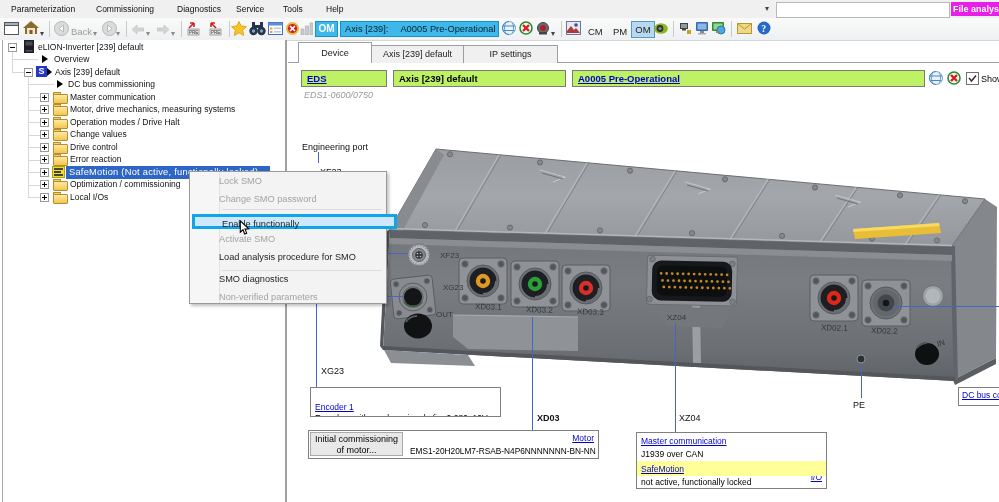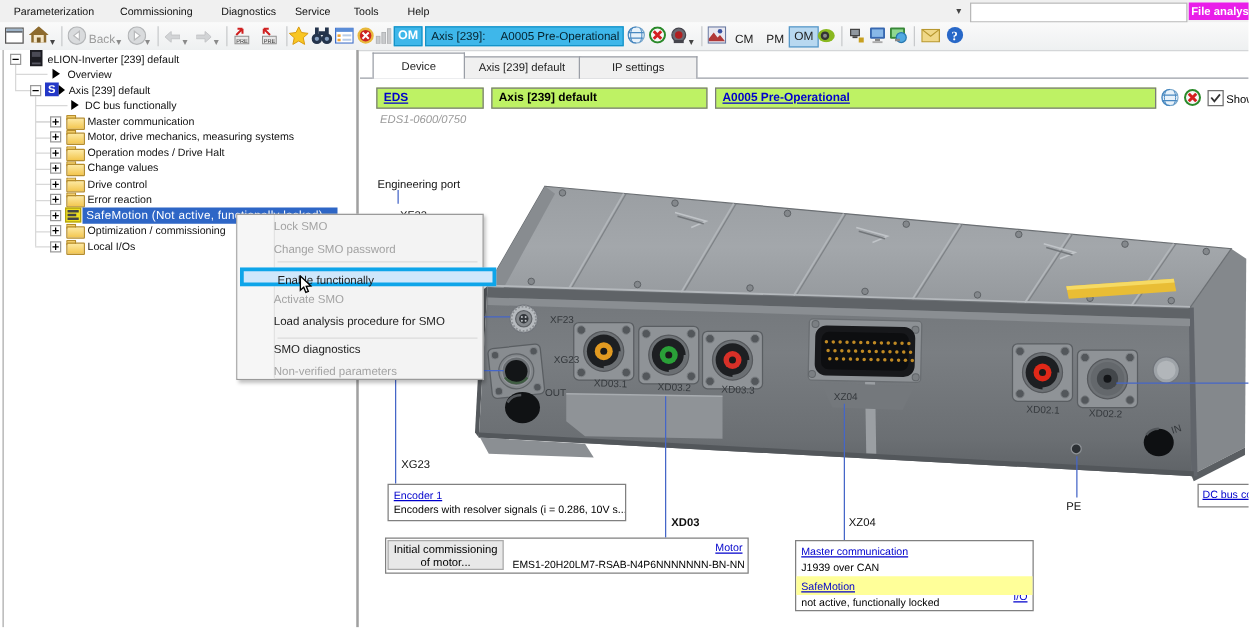--- a/index.html
+++ b/index.html
@@ -241,21 +241,21 @@
 
     <div class="tri" style="left:42px;top:15px"></div>
     <div class="trow" style="left:54px;top:13px">Overview</div>
 
     <div class="ebox" style="left:24px;top:28px"></div>
     <div class="abs" style="left:36px;top:26px;width:11px;height:11px;background:#2438c8;color:#fff;font-weight:bold;font-size:9px;text-align:center;line-height:11px;">S</div>
     <div class="tri" style="left:47px;top:28px;border-left-width:5px;"></div>
     <div class="trow" style="left:55px;top:26px">Axis [239] default</div>
 
     <div class="tri" style="left:57px;top:40px"></div>
-    <div class="trow" style="left:68px;top:38px">DC bus functionally</div>
+    <div class="trow" style="left:68px;top:38px">DC bus commissioning</div>
 
     <div class="ebox plus" style="left:40px;top:53px"></div>
     <div class="folder" style="left:53px;top:52px">
         <div class="t"></div>
         <div class="b"></div>
       </div>
     <div class="trow" style="left:70px;top:51px">Master communication</div>
     <div class="ebox plus" style="left:40px;top:65px"></div>
     <div class="folder" style="left:53px;top:64px">
         <div class="t"></div>
@@ -583,21 +583,21 @@
     <div class="bluelineV" style="left:675px;top:323px;height:109px;"></div>
     <div class="bluelineH" style="left:893px;top:306px;width:106px;"></div>
     <div class="bluelineV" style="left:861px;top:365px;height:33px;"></div>
 
     <div class="devlabel" style="left:321px;top:366px;">XG23</div>
     <div class="devlabel" style="left:537px;top:413px;font-weight:bold;">XD03</div>
     <div class="devlabel" style="left:679px;top:413px;">XZ04</div>
     <div class="devlabel" style="left:853px;top:400px;">PE</div>
 
     <div class="infobox" style="left:310px;top:387px;width:189px;height:28px;overflow:hidden;white-space:nowrap;">
-      <div style="margin:3px 0 0 4px;"><span class="link">Encoder 1</span></div>
+      <div style="margin:14px 0 0 4px;"><span class="link">Encoder 1</span></div>
       <div style="margin:1px 0 0 4px;white-space:nowrap;">Encoders with resolver signals (i = 0.286, 10V s...</div>
     </div>
 
     <div class="infobox" style="left:308px;top:430px;width:289px;height:27px;">
       <div style="position:absolute;left:1px;top:1px;width:93px;height:24px;background:#e8e8e8;border:1px solid #aaa;text-align:center;font-size:9px;line-height:11px;padding-top:1px;white-space:nowrap;overflow:hidden;box-sizing:border-box;">Initial commissioning<br>of motor...</div>
       <div style="position:absolute;right:4px;top:2px;"><span class="link">Motor</span></div>
       <div style="position:absolute;left:101px;top:15px;white-space:nowrap;font-size:8.3px;">EMS1-20H20LM7-RSAB-N4P6NNNNNNN-BN-NN</div>
     </div>
 
     <div class="infobox" style="left:636px;top:432px;width:189px;height:55px;">

